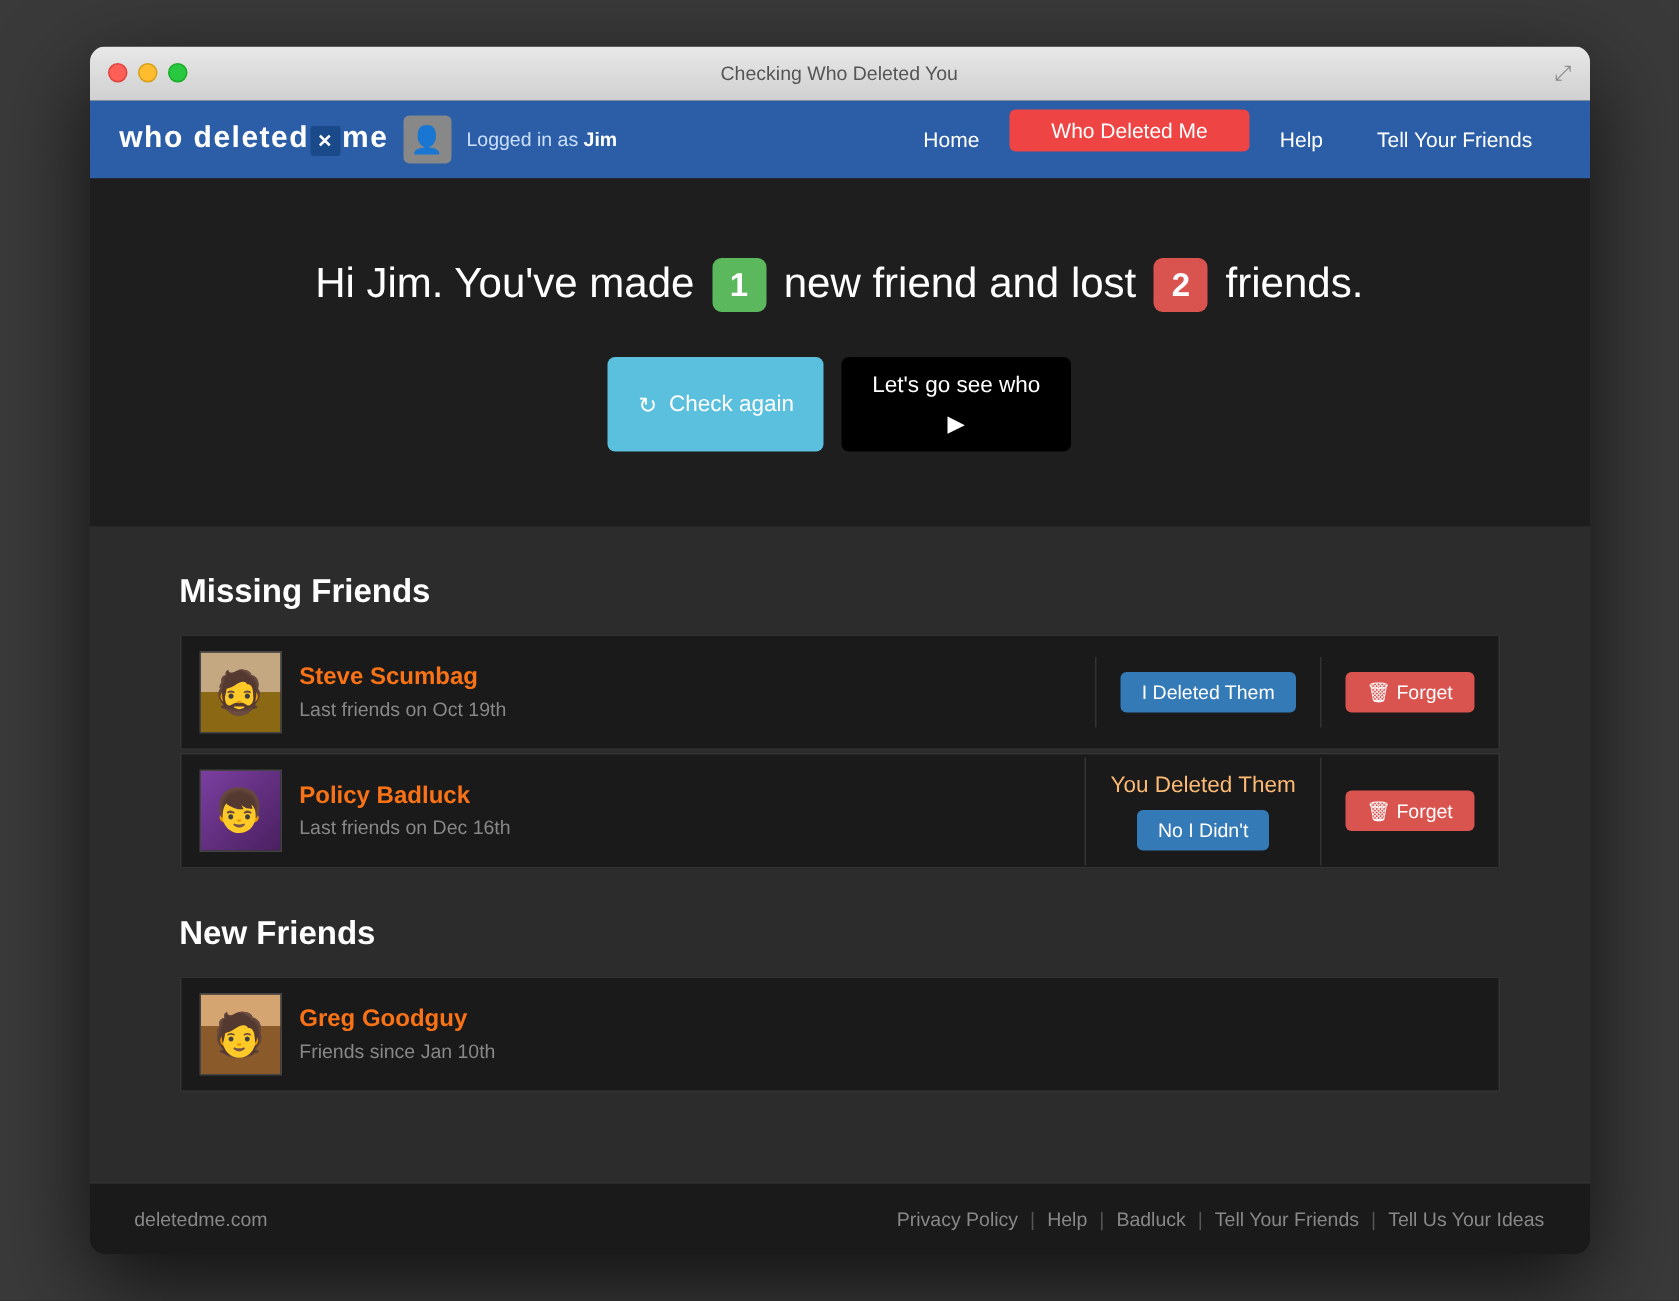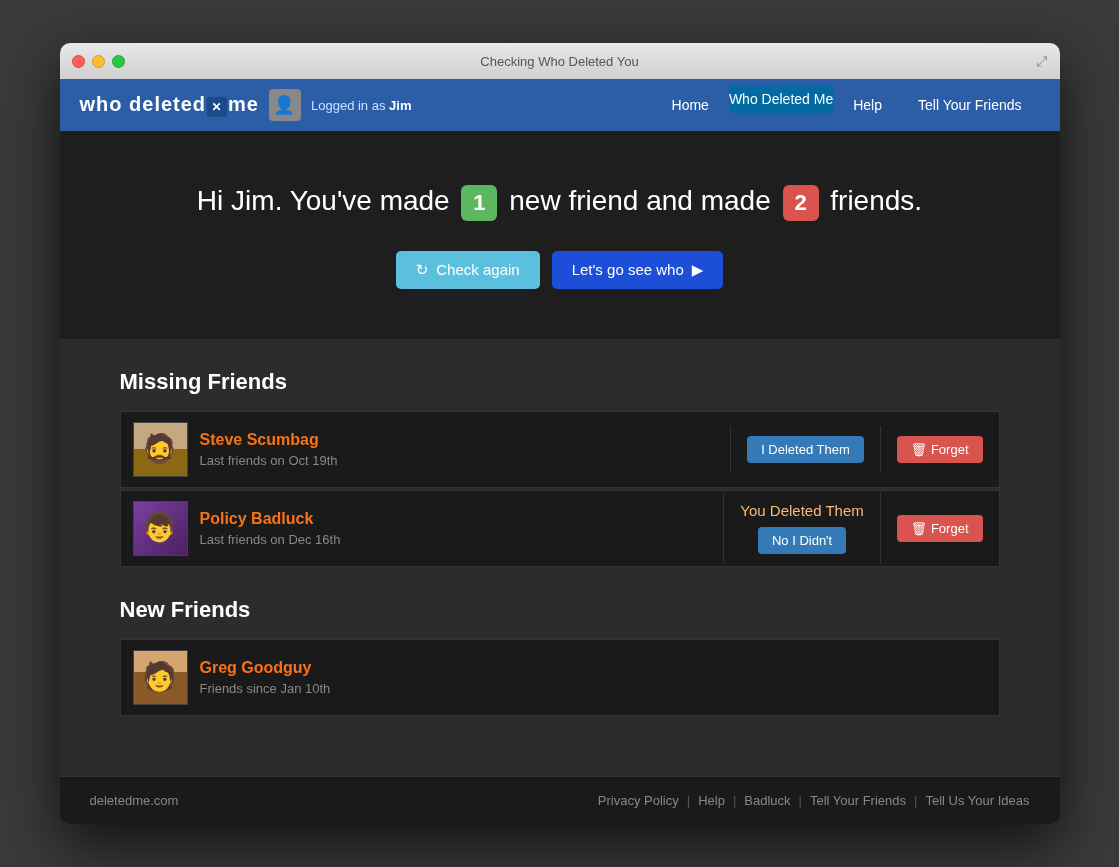--- a/index.html
+++ b/index.html
@@ -118,25 +118,25 @@
       color: white;
       font-size: 14px;
       padding: 0 18px;
       height: 100%;
       display: flex;
       align-items: center;
       cursor: pointer;
       text-decoration: none;
     }
     .nav-link.active {
-      background: #0369a1;
+      background: #ef4444;
       border-radius: 4px;
       margin: 6px 2px;
       height: auto;
-      padding: 6px 0;
+      padding: 6px 28px;
     }
 
     
     .main {
       background: #2c2c2c;
       padding: 0;
     }
 
     
     .hero {
@@ -179,22 +179,23 @@
       border: none;
       display: flex;
       align-items: center;
       gap: 8px;
     }
     .btn-cyan {
       background: #5bc0de;
       color: white;
     }
     .btn-blue {
-      background: #1d4ed8;
-      color: white;
+      background: #000000;
+      color: white;
+      flex-direction: column;
     }
 
     
     .content {
       padding: 30px 60px;
     }
 
     .section-title {
       font-size: 22px;
       color: white;
@@ -376,21 +377,21 @@
       <a class="nav-link">Tell Your Friends</a>
     </nav>
   </div>
 
   <div class="main">
 
     <div class="hero">
       <div class="hero-text">
         <span>Hi Jim. You've made </span>
         <span class="badge badge-green">1</span>
-        <span> new friend and made </span>
+        <span> new friend and lost </span>
         <span class="badge badge-red">2</span>
         <span> friends.</span>
       </div>
       <div class="hero-buttons">
         <button class="btn btn-cyan">
           <span>↻</span>
           <span>Check again</span>
         </button>
         <button class="btn btn-blue">
           <span>Let's go see who</span>

